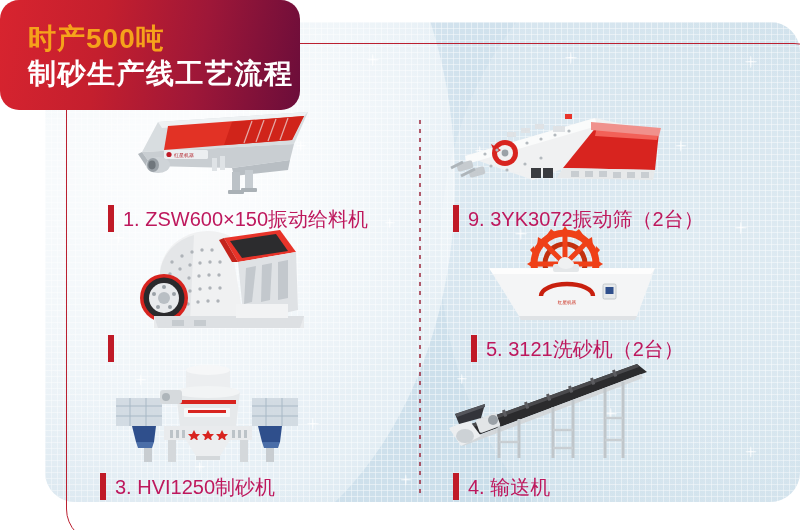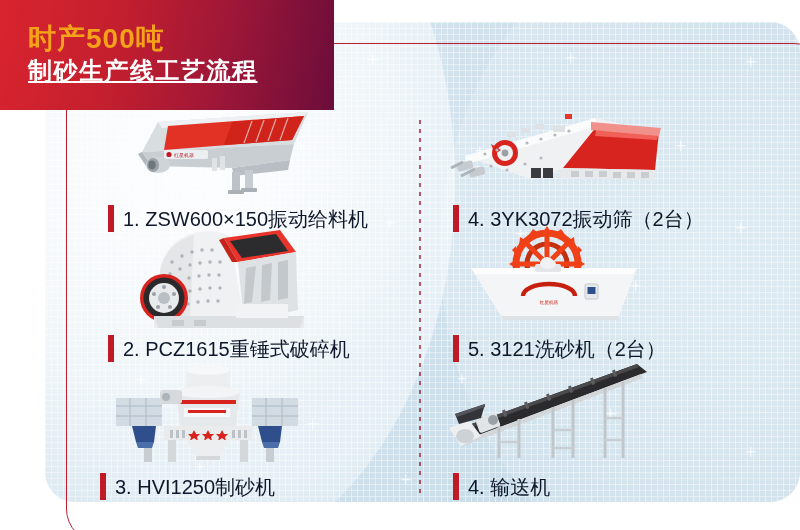--- a/index.html
+++ b/index.html
@@ -113,43 +113,43 @@
     border-radius: 40%;
   }
   .sparkle::before { width: 100%; height: 1.4px; }
   .sparkle::after  { width: 1.4px; height: 100%; }
 
   
   .banner {
     position: absolute;
     left: 0;
     top: 0;
-    width: 334px;
+    width: 300px;
     height: 110px;
     background: linear-gradient(100deg, #d8242f 0%, #c41f2e 34%, #9e1738 66%, #6b0d3a 100%);
     z-index: 5;
     box-sizing: border-box;
     padding: 22px 0 0 28px;
+    border-radius: 19px;
   }
   .banner-line1 {
     font-size: 28px;
     font-weight: bold;
     color: #f5a21b;
     letter-spacing: 1px;
     line-height: 1.22;
     white-space: nowrap;
   }
   .banner-line2 {
-    font-size: 24px;
+    font-size: 28px;
     font-weight: bold;
     color: #ffffff;
     letter-spacing: 1.5px;
     line-height: 1.28;
     white-space: nowrap;
-    text-decoration: underline;
   }
 
   
   .col-divider {
     position: absolute;
     left: 419px;
     top: 120px;
     width: 2px;
     height: 375px;
     background-image: linear-gradient(to bottom, #9a1f33 0 4px, rgba(0,0,0,0) 4px 9px);
@@ -188,31 +188,31 @@
     gap: 9px;
   }
   .cap-bar {
     width: 6px;
     height: 27px;
     background: #c01a27;
     flex: 0 0 auto;
   }
   .cap-text {
     font-size: 20px;
-    color: #0f172a;
+    color: #be185d;
     white-space: nowrap;
     line-height: 1;
   }
 
   
   .item-1 { left: 45px;  top: 72px;  }
   .item-2 { left: 45px;  top: 202px; }
   .item-3 { left: 37px;  top: 340px; }
   .item-4 { left: 390px; top: 72px;  }
-  .item-5 { left: 390px; top: 202px; }
+  .item-5 { left: 408px; top: 202px; }
   .item-6 { left: 390px; top: 340px; }
 
   svg { display: block; }
 </style>
 </head>
 <body>
 
 <div id="poster">
 
   <div class="panel">
@@ -360,21 +360,20 @@
             <rect x="34" y="90" width="150" height="12" fill="#e9ebed"></rect>
             <polygon points="34,90 184,90 180,102 38,102" fill="#dde0e3"></polygon>
             <rect x="52" y="94" width="12" height="6" fill="#c6cbcf"></rect>
             <rect x="74" y="94" width="12" height="6" fill="#c6cbcf"></rect>
             <rect x="116" y="78" width="52" height="14" fill="#f2f3f4"></rect>
           </g>
         </svg>
       </div>
       <div class="caption">
         <span class="cap-bar"></span>
-        <span class="cap-text">2. PCZ1615重锤式破碎机</span>
       </div>
     </div>
 
     <div class="item item-3">
       <div class="art">
         <svg viewBox="0 0 340 100" width="340" height="100">
           <g transform="translate(28,2)">
 
             <rect x="6" y="34" width="46" height="28" fill="#cfd8e0" opacity="0.9"></rect>
             <rect x="142" y="34" width="46" height="28" fill="#cfd8e0" opacity="0.9"></rect>
@@ -495,21 +494,21 @@
               <rect x="12" y="64" width="16" height="8" rx="2" fill="#c6cbcf" transform="rotate(-16 20 68)"></rect>
               <rect x="24" y="70" width="16" height="8" rx="2" fill="#c6cbcf" transform="rotate(-16 32 74)"></rect>
               <path d="M6,70 L18,64" stroke="#aeb5ba" stroke-width="3"></path>
               <path d="M16,78 L30,71" stroke="#aeb5ba" stroke-width="3"></path>
             </g>
           </g>
         </svg>
       </div>
       <div class="caption">
         <span class="cap-bar"></span>
-        <span class="cap-text">4. 3YK3072振动筛（2台）</span>
+        <span class="cap-text">9. 3YK3072振动筛（2台）</span>
       </div>
     </div>
 
     <div class="item item-5">
       <div class="art">
         <svg viewBox="0 0 340 100" width="340" height="100">
           <g transform="translate(26,0)">
 
             <g transform="translate(86,40)">
               <g fill="#ef4018">

